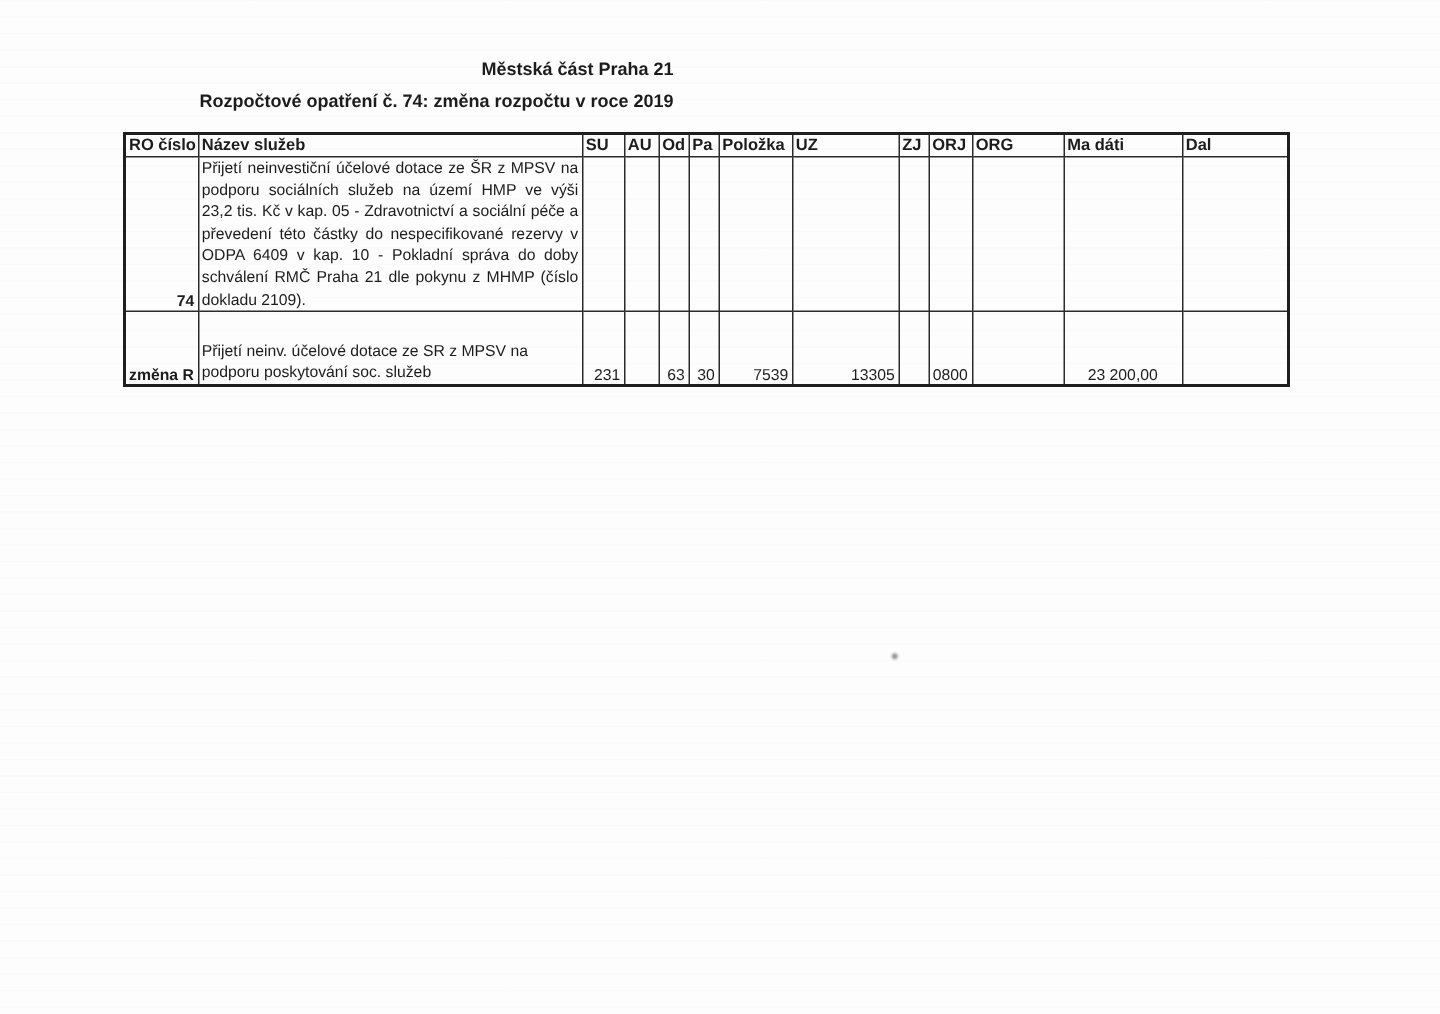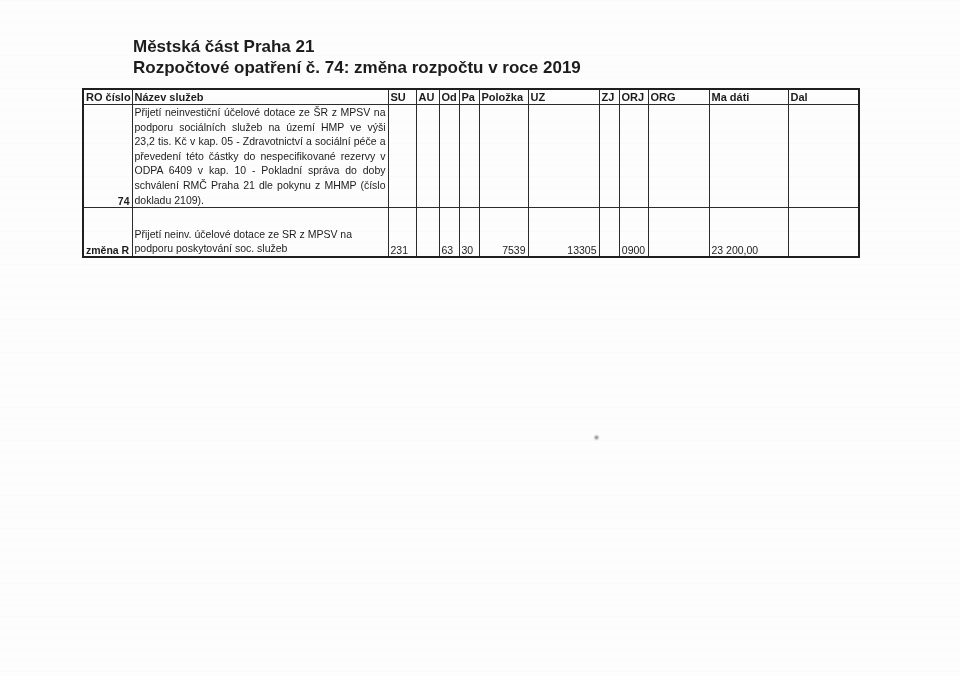--- a/index.html
+++ b/index.html
@@ -8,21 +8,21 @@
     background:#ffffff;
     font-family:"Liberation Sans", sans-serif;
   }
   .page {
     position:relative; width:960px; height:676px;
     background:#fdfdfd;
     background-image:repeating-linear-gradient(180deg, rgba(0,0,0,0.013) 0 1px, transparent 1px 11px);
     color:#1c1c1c; overflow:hidden;
   }
   .title-block { position:absolute; left:133px; top:36px; }
-  .title-line { font-weight:bold; font-size:17px; line-height:21px; white-space:nowrap; }
+  .title-line { font-weight:bold; font-size:12px; line-height:21px; white-space:nowrap;text-align:right; }
 
   table.budget {
     position:absolute; left:82px; top:88px;
     width:776px; table-layout:fixed; border-collapse:collapse;
     border:2px solid #1f1f1f;
     padding-left:38px;
   }
   table.budget th, table.budget td {
     border:1px solid #2b2b2b;
     padding:0 2px;
@@ -44,24 +44,24 @@
 
   td.ro       { text-align:right; padding-bottom:2px;font-weight:bold; }
   td.ro-bold  { font-weight:bold; }
   td.ro-left  { text-align:left; padding-left:3px; }
   td.nazev-desc {
     vertical-align:top; text-align:justify;
     font-weight:normal; font-size:10.6px; line-height:14.6px;
     padding:1px 3px 0 3px;
   }
   td.nazev  { text-align:left; line-height:14.5px; padding:0 3px 4px 3px; }
-  td.num-l  { text-align:left;  padding:0 1px 4px 2px; }
+  td.num-l  { text-align:right;  padding:0 1px 4px 2px; }
   td.num-r  { text-align:right; padding:0 2px 4px 1px; }
   td.num-c  { text-align:center; padding:0 1px 4px 1px; }
-  td.money  { text-align:left; padding:0 4px 4px 1px;margin-left:16px; }
+  td.money  { text-align:center; padding:0 4px 4px 1px;margin-left:16px; }
   tr.row-data2 td { padding-bottom:6px; }
   tr.row-data2 td.nazev { padding-bottom:6px; }
 
   .footer-block { position:absolute; left:133px; top:346px; font-size:11.5px; line-height:16.5px; }
 
   .scan-dot {
     position:absolute; left:593px; top:434px; width:7px; height:7px; border-radius:50%;
     background:radial-gradient(circle, rgba(80,80,80,0.55) 0 18%, rgba(130,130,130,0.25) 45%, rgba(160,160,160,0) 70%);
   }
 </style>
@@ -127,21 +127,21 @@
       <tr class="row-data1">
         <td class="ro ro-left">změna R</td>
         <td class="nazev">Přijetí neinv. účelové dotace ze SR z MPSV na podporu poskytování soc. služeb</td>
         <td class="num-l">231</td>
         <td class="num-l"></td>
         <td class="num-l">63</td>
         <td class="num-l">30</td>
         <td class="num-r">7539</td>
         <td class="num-r">13305</td>
         <td class="num-l"></td>
-        <td class="num-c">0900</td>
+        <td class="num-c">0800</td>
         <td class="num-l"></td>
         <td class="money">23 200,00</td>
         <td class="money"></td>
       </tr>
     </tbody>
   </table>
 
 
   <div class="scan-dot"></div>
 

